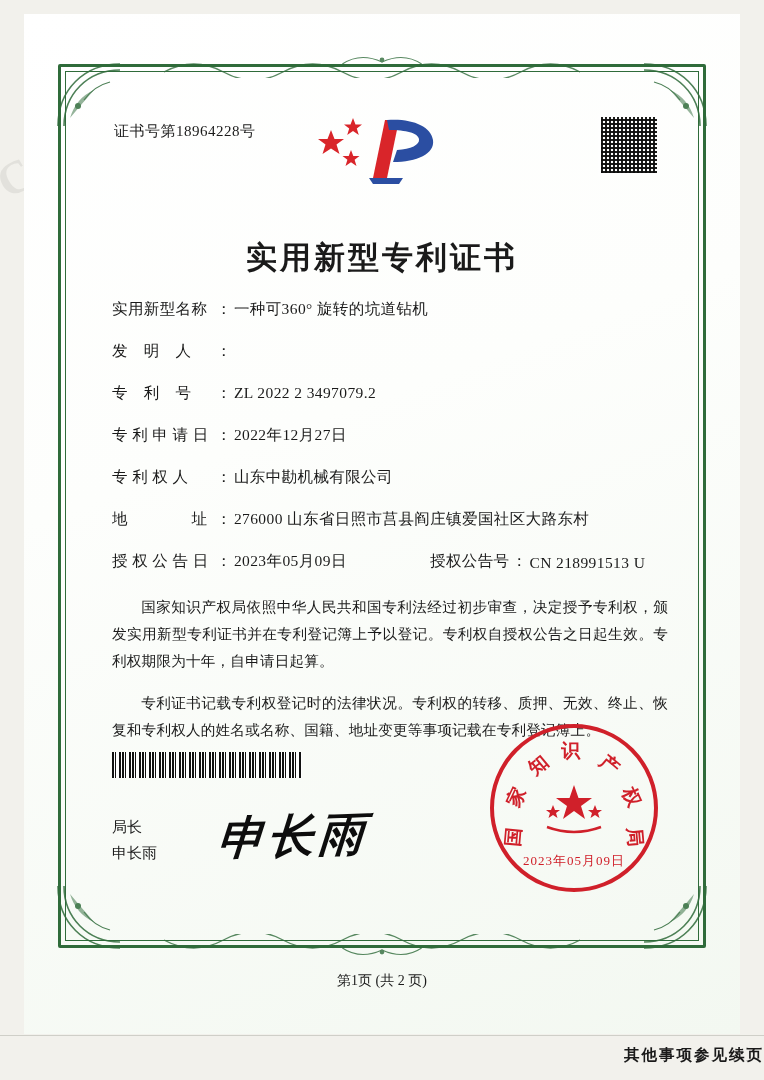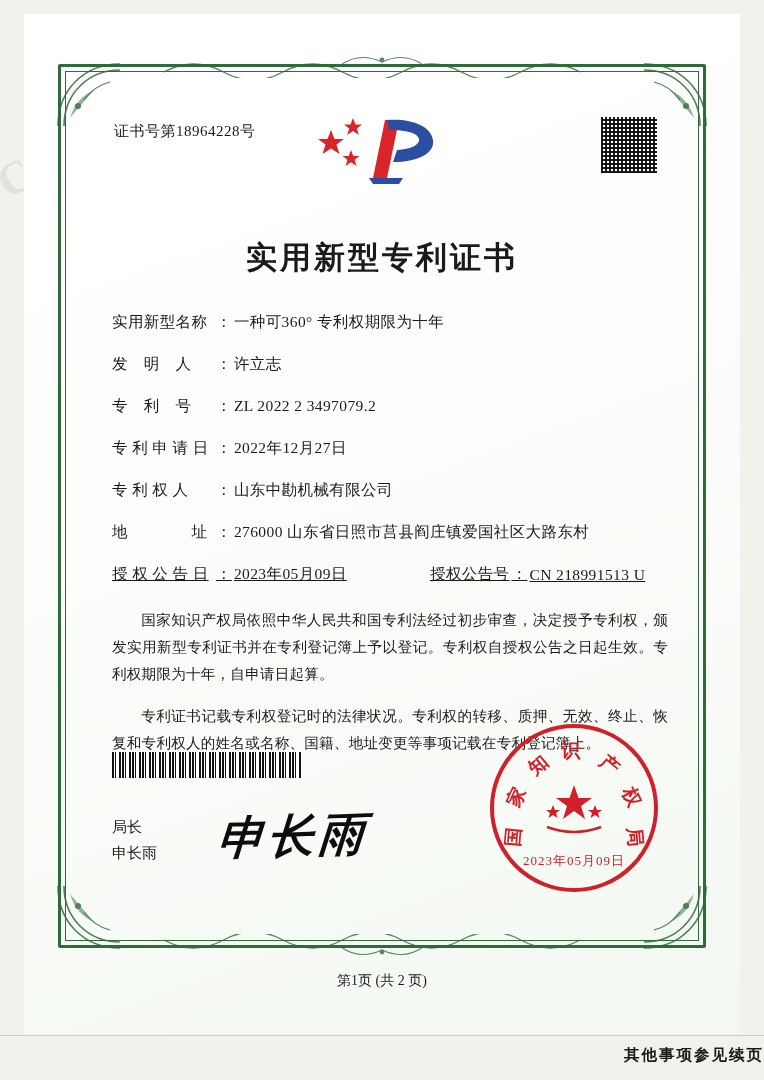--- a/index.html
+++ b/index.html
@@ -109,41 +109,41 @@
   .title {
     text-align: center;
     font-size: 31px;
     font-weight: 700;
     letter-spacing: 3px;
     margin: 96px 0 0 0;
     font-family: "Liberation Serif", serif;
   }
 
   .fields {
-    margin: 33px 0 0 22px;
+    margin: 20px 0 0 22px;
   }
   .field-row {
     display: flex;
     align-items: baseline;
     font-size: 15.5px;
     margin-bottom: 21px;
     letter-spacing: .4px;
   }
   .f-label {
     width: 104px;
     flex: none;
     display: flex;
     justify-content: space-between;
     white-space: nowrap;
   }
   .f-colon { margin: 0 2px 0 0; }
   .f-value { flex: 1; }
 
   .split-row { display: flex; }
-  .split-row .half { display: flex; align-items: center; text-decoration: underline; }
+  .split-row .half { display: flex; align-items: flex-end; }
   .split-row .half:first-child { width: 318px; flex: none; }
   .half .f-label2 { white-space: nowrap; margin-right: 2px; }
 
   .paras { margin: 22px 6px 8px 22px; }
   .para {
     font-size: 14.6px;
     line-height: 1.85;
     text-indent: 2em;
     text-align: justify;
     letter-spacing: .2px;
@@ -319,26 +319,25 @@
         <path d="M62 70 L96 70 L92 76 L66 76 Z" fill="#2b4ea2"></path>
       </svg>
     </div>
 
     <div class="title">实用新型专利证书</div>
 
     <div class="fields">
       <div class="field-row">
         <span class="f-label">实用新型名称</span>
         <span class="f-colon">：</span>
-        <span class="f-value">一种可360° 专利权期限为十年</span>
+        <span class="f-value">一种可360° 旋转的坑道钻机</span>
       </div>
       <div class="field-row">
         <span class="f-label">发　明　人</span>
         <span class="f-colon">：</span>
-        <span class="f-value">许立志</span>
       </div>
       <div class="field-row">
         <span class="f-label">专　利　号</span>
         <span class="f-colon">：</span>
         <span class="f-value">ZL 2022 2 3497079.2</span>
       </div>
       <div class="field-row">
         <span class="f-label">专 利 申 请 日</span>
         <span class="f-colon">：</span>
         <span class="f-value">2022年12月27日</span>

